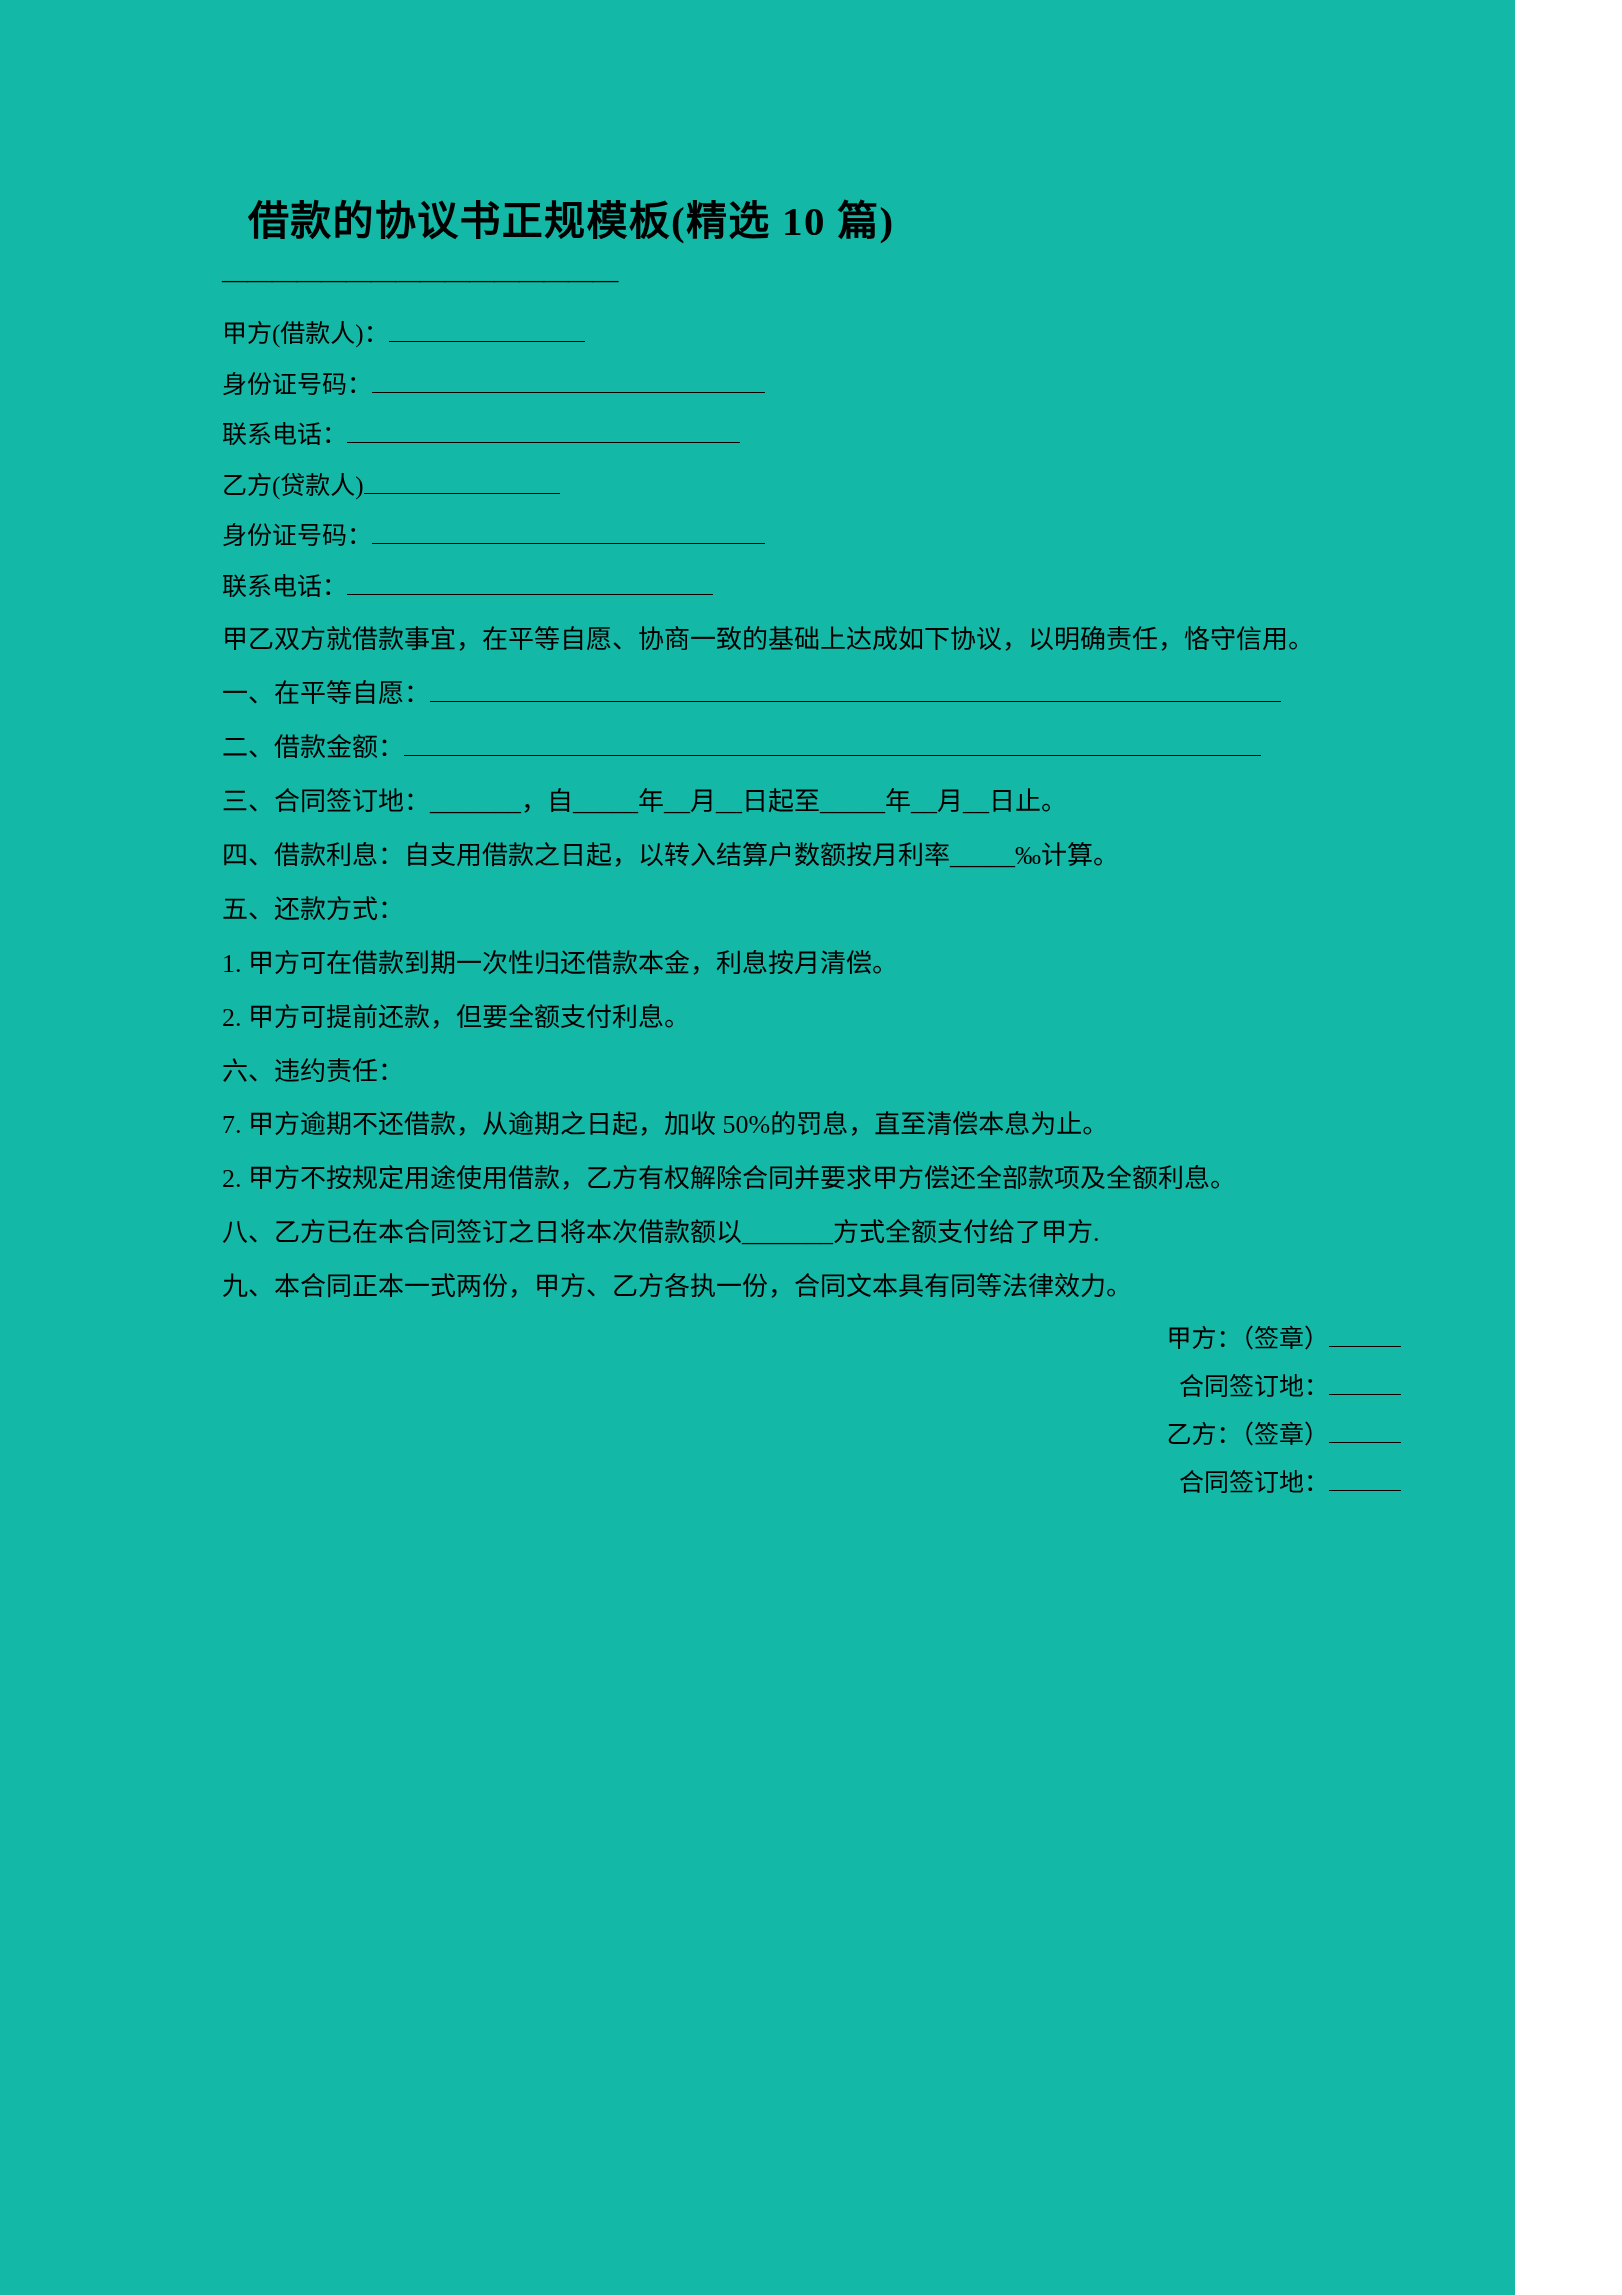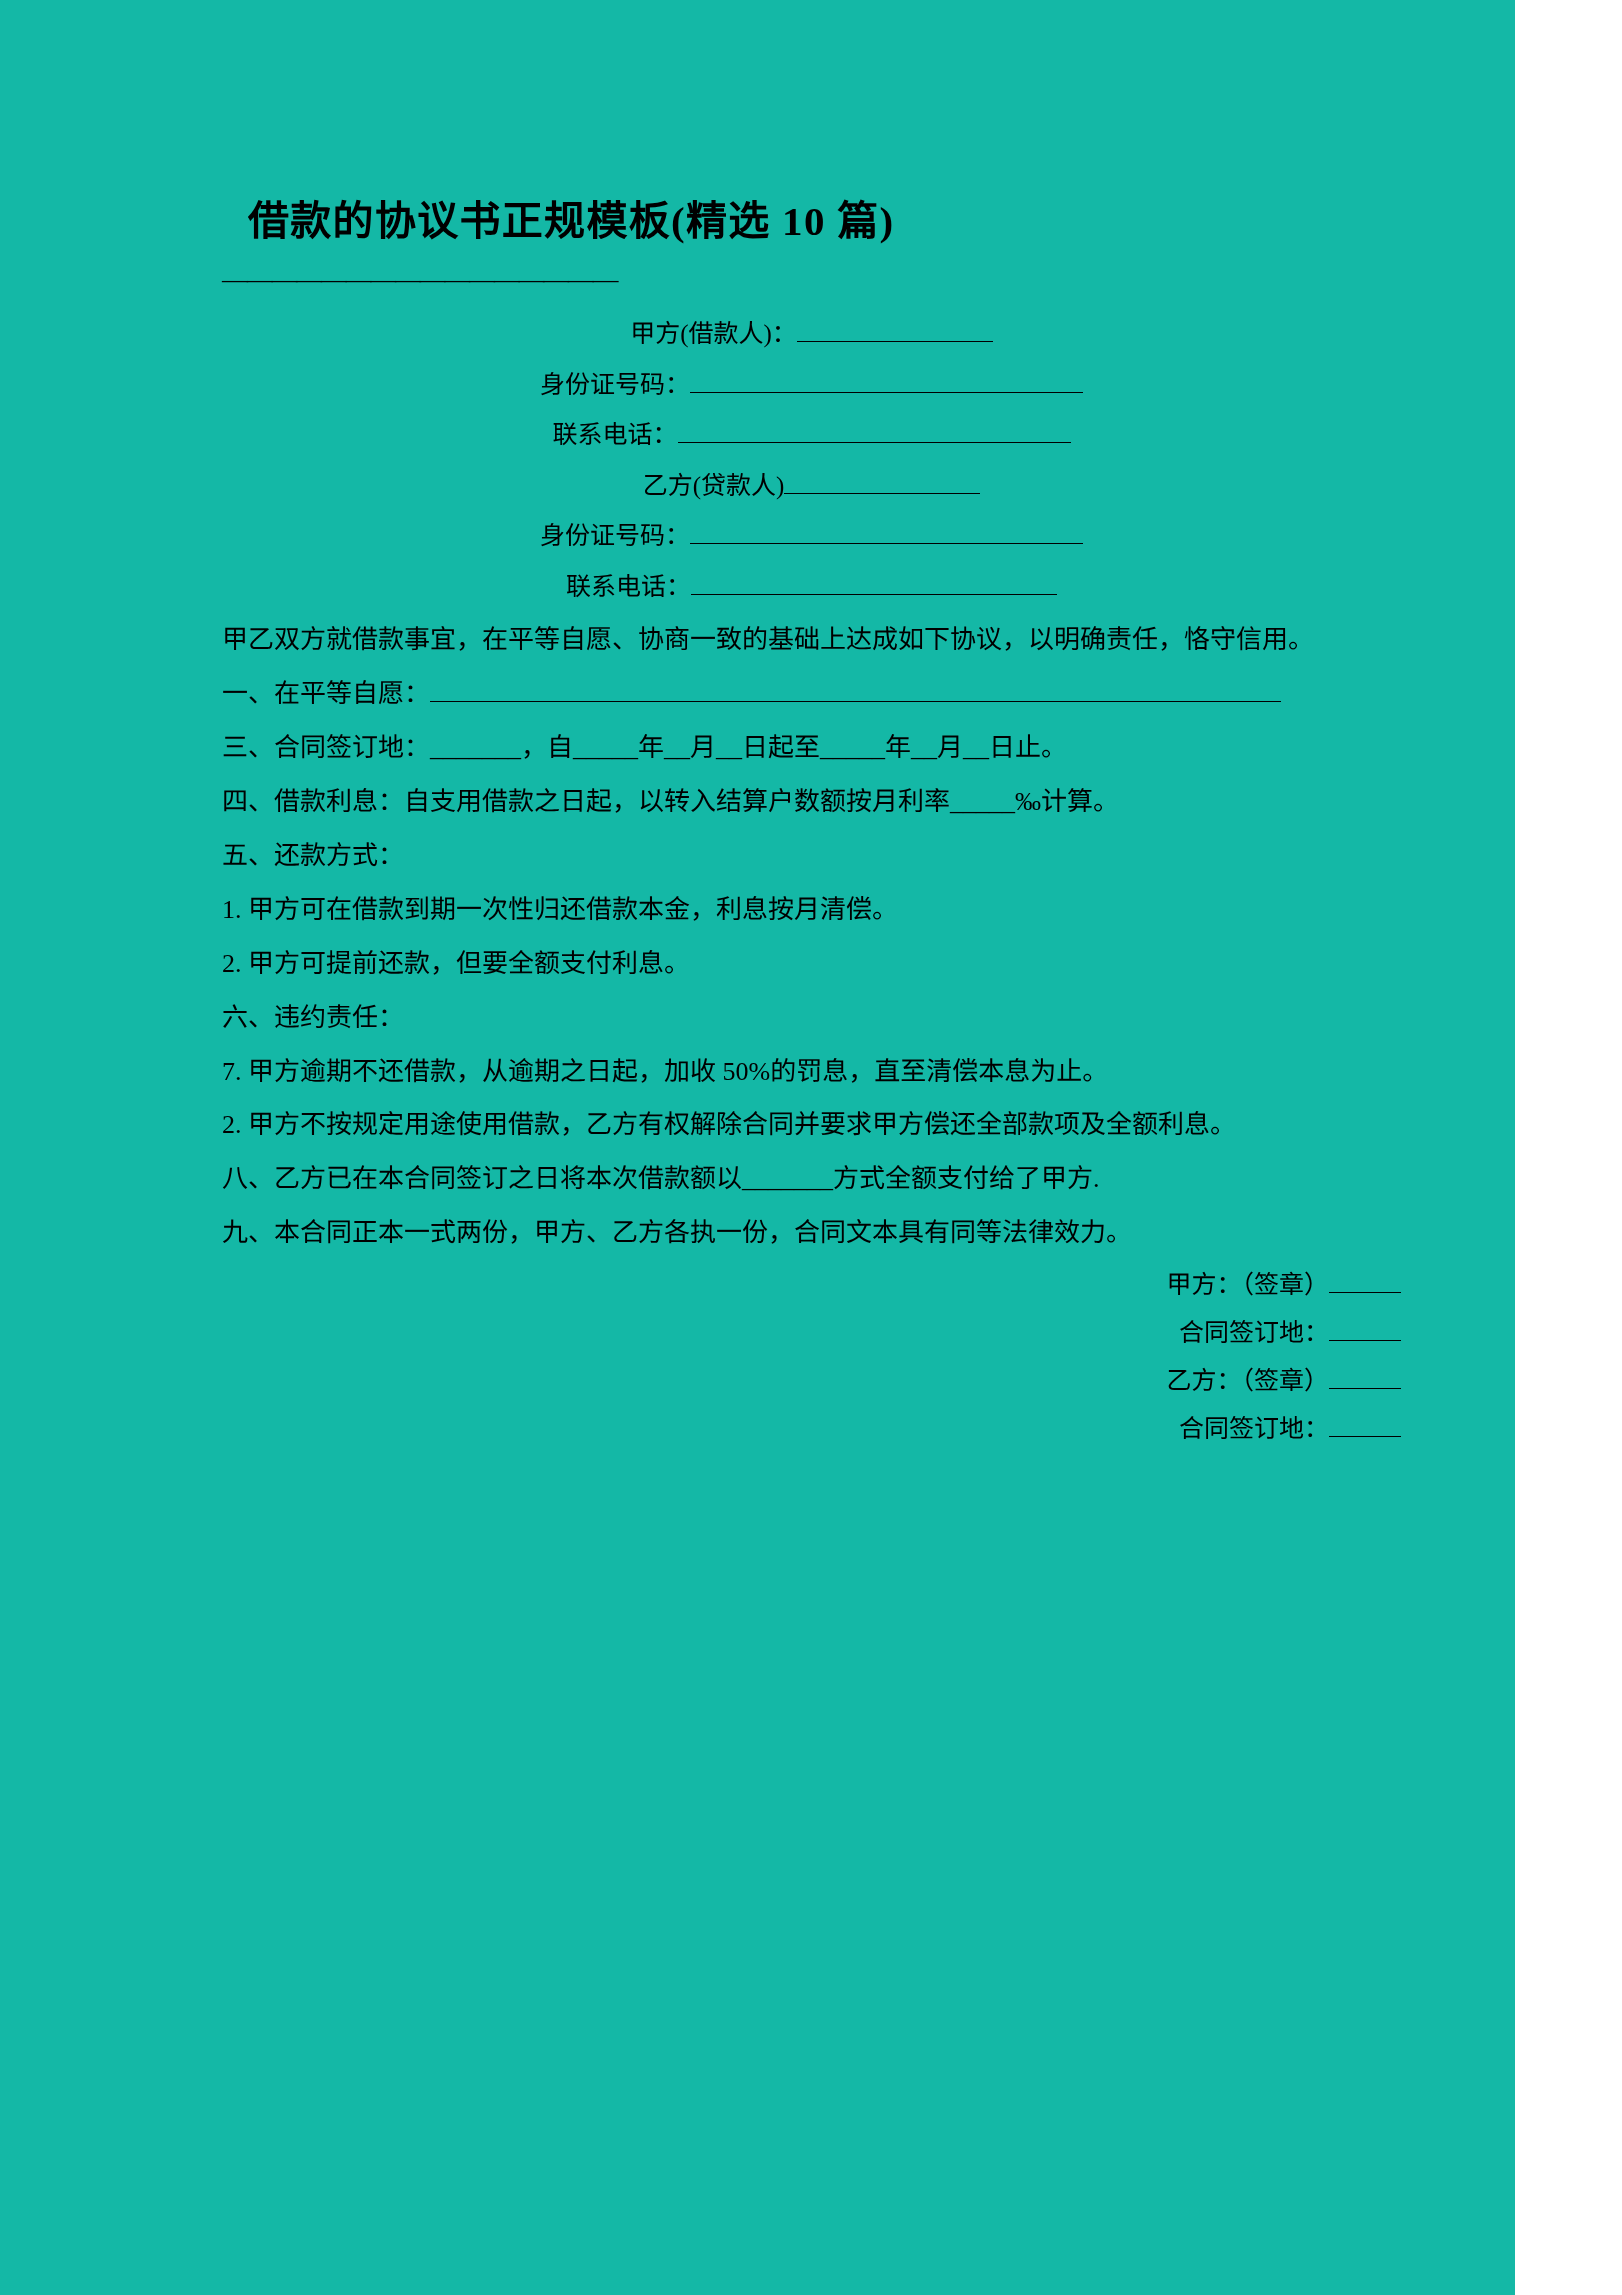--- a/index.html
+++ b/index.html
@@ -32,21 +32,20 @@
     line-height: 1.2;
     letter-spacing: -1.3px;
     margin: 0 0 19.6px 0;
     white-space: pre;
   }
   .field-line {
     font-size: 25px;
     line-height: 1.55;
     margin: 0 0 11.8px 0;
     white-space: pre;
-    text-align: center;
   }
   .field-line .blank {
     display: inline-block;
     border-bottom: 1.3px solid #000;
     vertical-align: baseline;
     height: 22px;
   }
   .para {
     font-size: 26px;
     line-height: 1.72;
@@ -86,20 +85,21 @@
   <div class="field-line"><span>身份证号码：</span><span class="blank" style="width:393px"></span></div>
   <div class="field-line"><span>联系电话：</span><span class="blank" style="width:393px"></span></div>
   <div class="field-line"><span>乙方(贷款人)</span><span class="blank" style="width:196px"></span></div>
   <div class="field-line"><span>身份证号码：</span><span class="blank" style="width:393px"></span></div>
   <div class="field-line"><span>联系电话：</span><span class="blank" style="width:366px"></span></div>
 
   <p class="para">甲乙双方就借款事宜，在平等自愿、协商一致的基础上达成如下协议，以明确责任，恪守信用。</p>
 
   <p class="para"><span>一、在平等自愿：</span><span class="fill" style="width:851px"></span></p>
 
+  <p class="para"><span>二、借款金额：</span><span class="fill" style="width:857px"></span></p>
 
   <p class="para">三、合同签订地：_______，自_____年__月__日起至_____年__月__日止。</p>
 
   <p class="para">四、借款利息：自支用借款之日起，以转入结算户数额按月利率_____‰计算。</p>
 
   <p class="para">五、还款方式：</p>
   <p class="para">1. 甲方可在借款到期一次性归还借款本金，利息按月清偿。</p>
   <p class="para">2. 甲方可提前还款，但要全额支付利息。</p>
 
   <p class="para">六、违约责任：</p>

